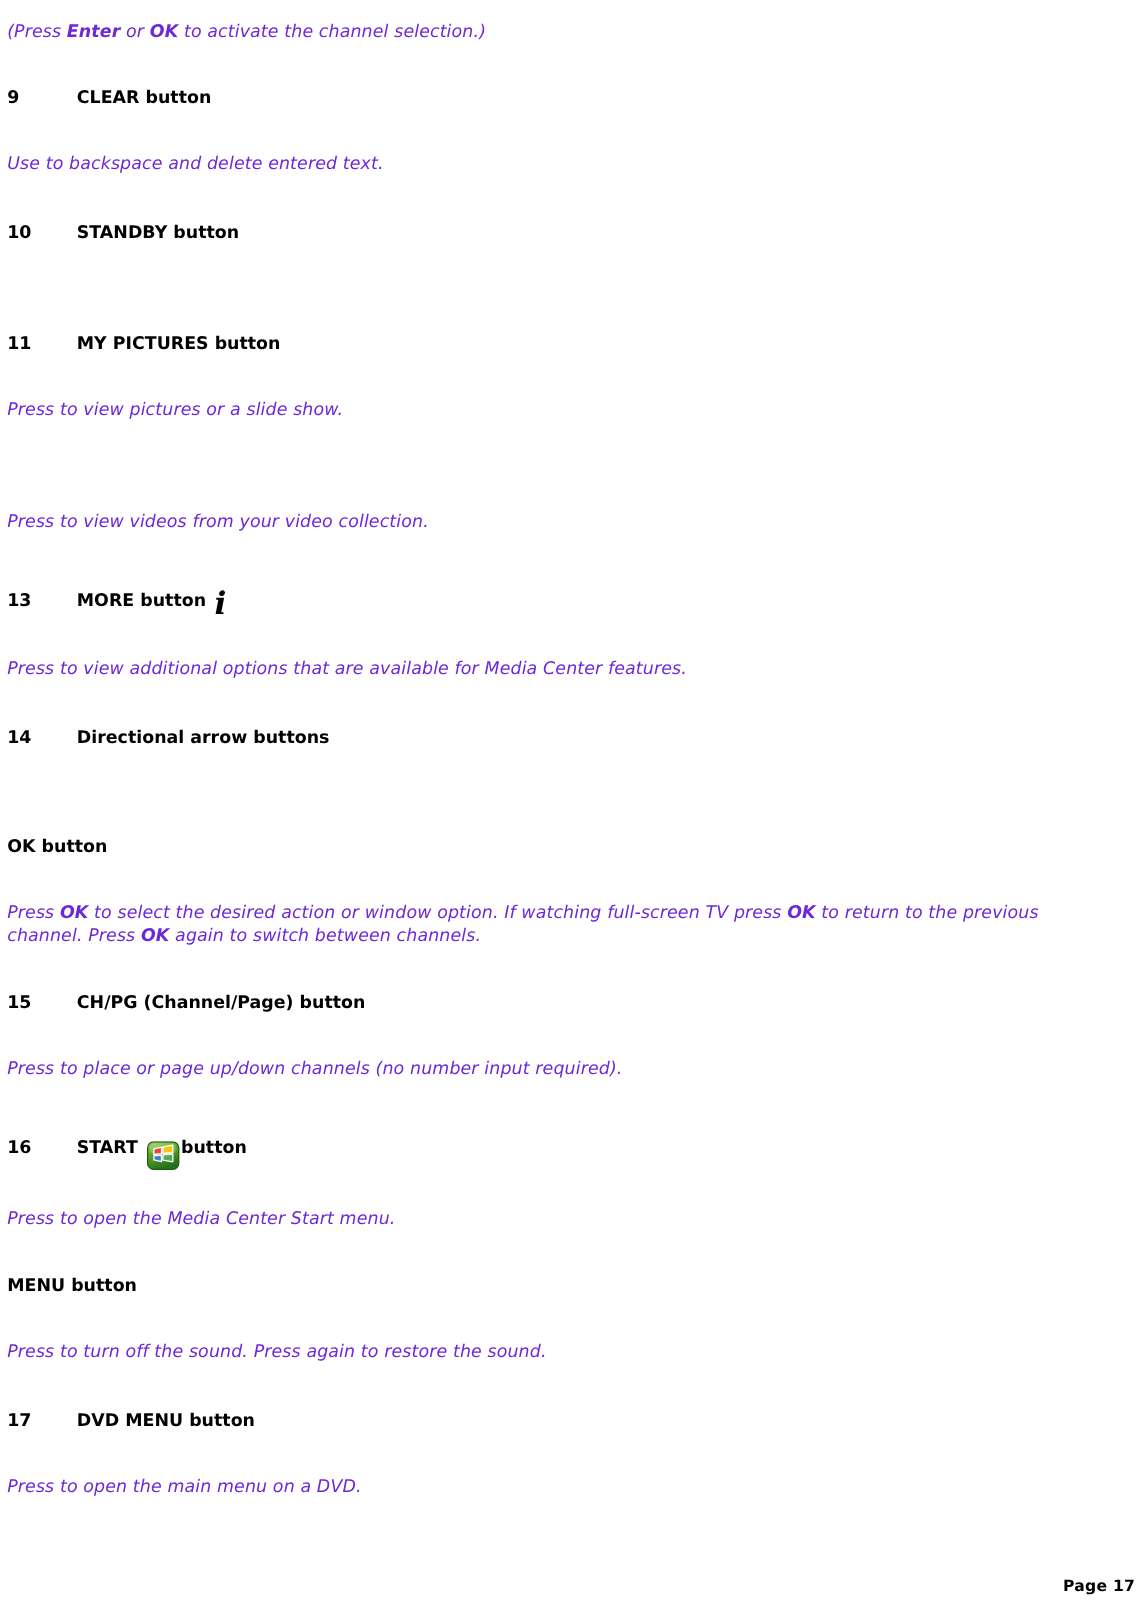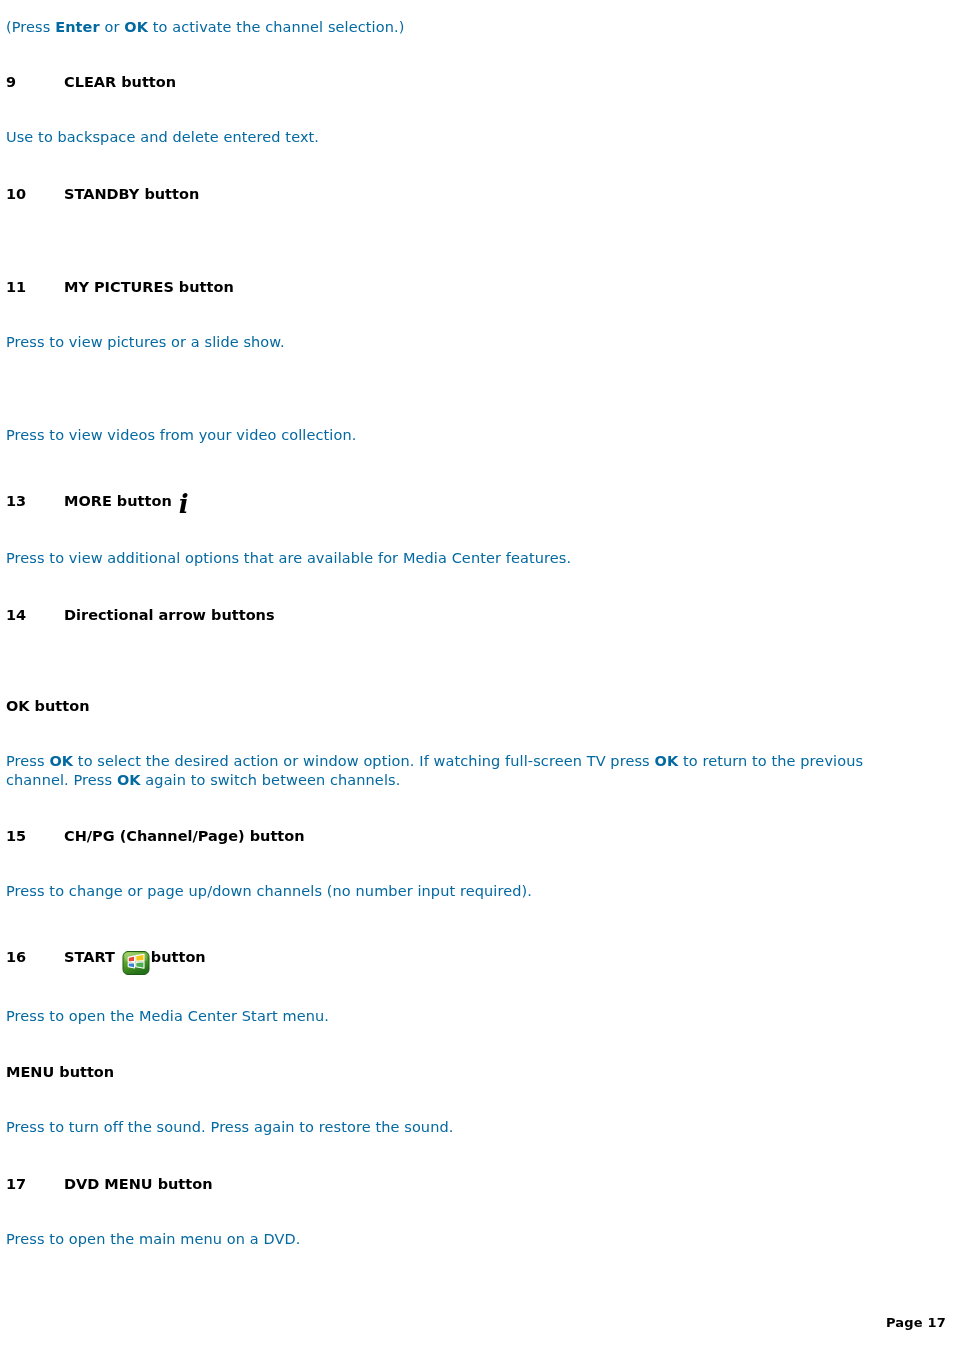--- a/index.html
+++ b/index.html
@@ -26,24 +26,25 @@
     position: absolute;
     left: 6px;
     top: 0;
     width: 900px;
   }
 
   
   .para {
     font-size: 14.5px;
     line-height: 19px;
-    color: #0369a1;
+    color: #6d28d9;
     margin: 0;
     font-weight: normal;
     letter-spacing: 0.1px;
+    font-style: italic;
   }
   .para b, .para strong {
     font-weight: bold;
   }
 
   
   .item-head {
     display: flex;
     align-items: baseline;
     font-size: 14.5px;
@@ -167,21 +168,21 @@
     <p class="sub-head">OK button</p>
     <div class="gap-sm"></div>
     <p class="para"><span>Press </span><b>OK</b><span> to select the desired action or window option. If watching full-screen TV press </span><b>OK</b><span> to return to the previous channel. Press </span><b>OK</b><span> again to switch between channels.</span></p>
 
     <div class="gap-md" style="height:37px"></div>
     <div class="item-head">
       <span class="item-num">15</span>
       <span class="item-label">CH/PG (Channel/Page) button</span>
     </div>
     <div class="gap-sm"></div>
-    <p class="para">Press to change or page up/down channels (no number input required).</p>
+    <p class="para">Press to place or page up/down channels (no number input required).</p>
 
     <div class="gap-md" style="height:44px"></div>
     <div class="item-head">
       <span class="item-num">16</span>
       <span class="item-label"><span>START</span><span class="start-icon"><svg width="28" height="24" viewBox="0 0 28 24" xmlns="http://www.w3.org/2000/svg">
         <defs>
           <linearGradient id="gbg" x1="0" y1="0" x2="0.4" y2="1">
             <stop offset="0%" stop-color="#a8d76a"></stop>
             <stop offset="42%" stop-color="#5fa828"></stop>
             <stop offset="100%" stop-color="#25701a"></stop>

